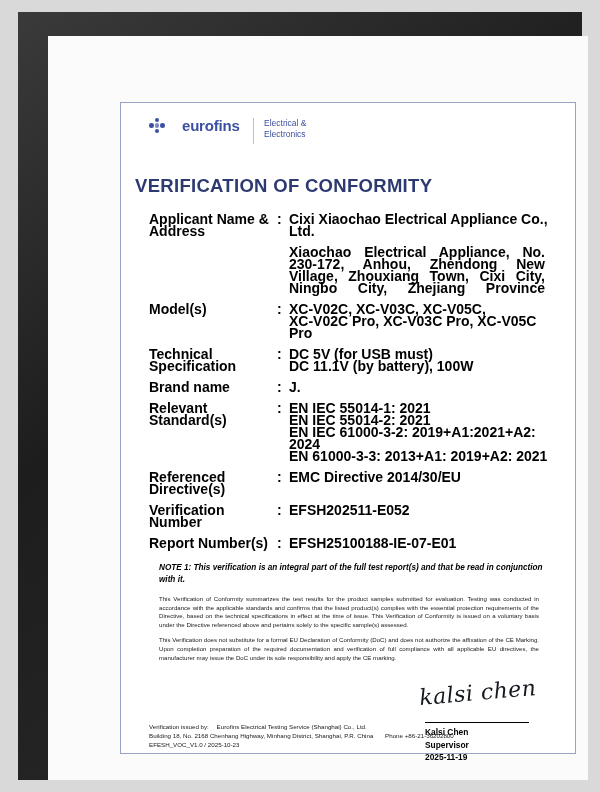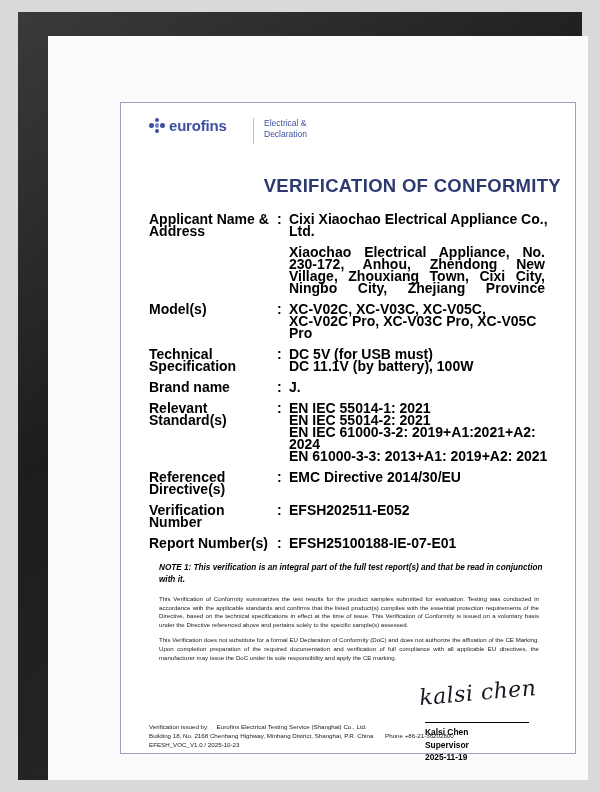--- a/index.html
+++ b/index.html
@@ -56,21 +56,21 @@
   
   .header {
     display: flex;
     align-items: flex-start;
     padding: 4px 0 0 14px;
     height: 42px;
   }
   .logo-block {
     display: flex;
     align-items: center;
-    gap: 4px;
+    gap: 17px;
     width: 94px;
   }
   .logo-mark {
     width: 16px; height: 16px;
     position: relative;
     flex: 0 0 auto;
   }
   .logo-mark span {
     position: absolute;
     width: 4.6px; height: 4.6px;
@@ -96,21 +96,21 @@
   }
   .dept {
     font-size: 8.5px;
     color: #3d4fa1;
     line-height: 11px;
     padding-top: 1px;
   }
 
   
   .doc-title {
-    text-align: right;
+    text-align: left;
     font-size: 18.5px;
     font-weight: bold;
     color: #2d3a72;
     letter-spacing: 0.3px;
     margin-top: 16px;
     margin-bottom: 16px;
   }
 
   
   .fields {
@@ -230,21 +230,21 @@
                   <span></span>
                   <span></span>
                   <span></span>
                   <span></span>
               </span>
               <span class="logo-text">eurofins</span>
             </div>
             <div class="logo-divider"></div>
             <div class="dept">
               <div>Electrical &amp;</div>
-              <div>Declaration</div>
+              <div>Electronics</div>
             </div>
           </div>
 
           <div class="doc-title">VERIFICATION OF CONFORMITY</div>
 
           <table class="fields">
             <tbody>
               <tr>
                 <td class="f-label">Applicant Name &amp; Address</td>
                 <td class="f-colon">:</td>

